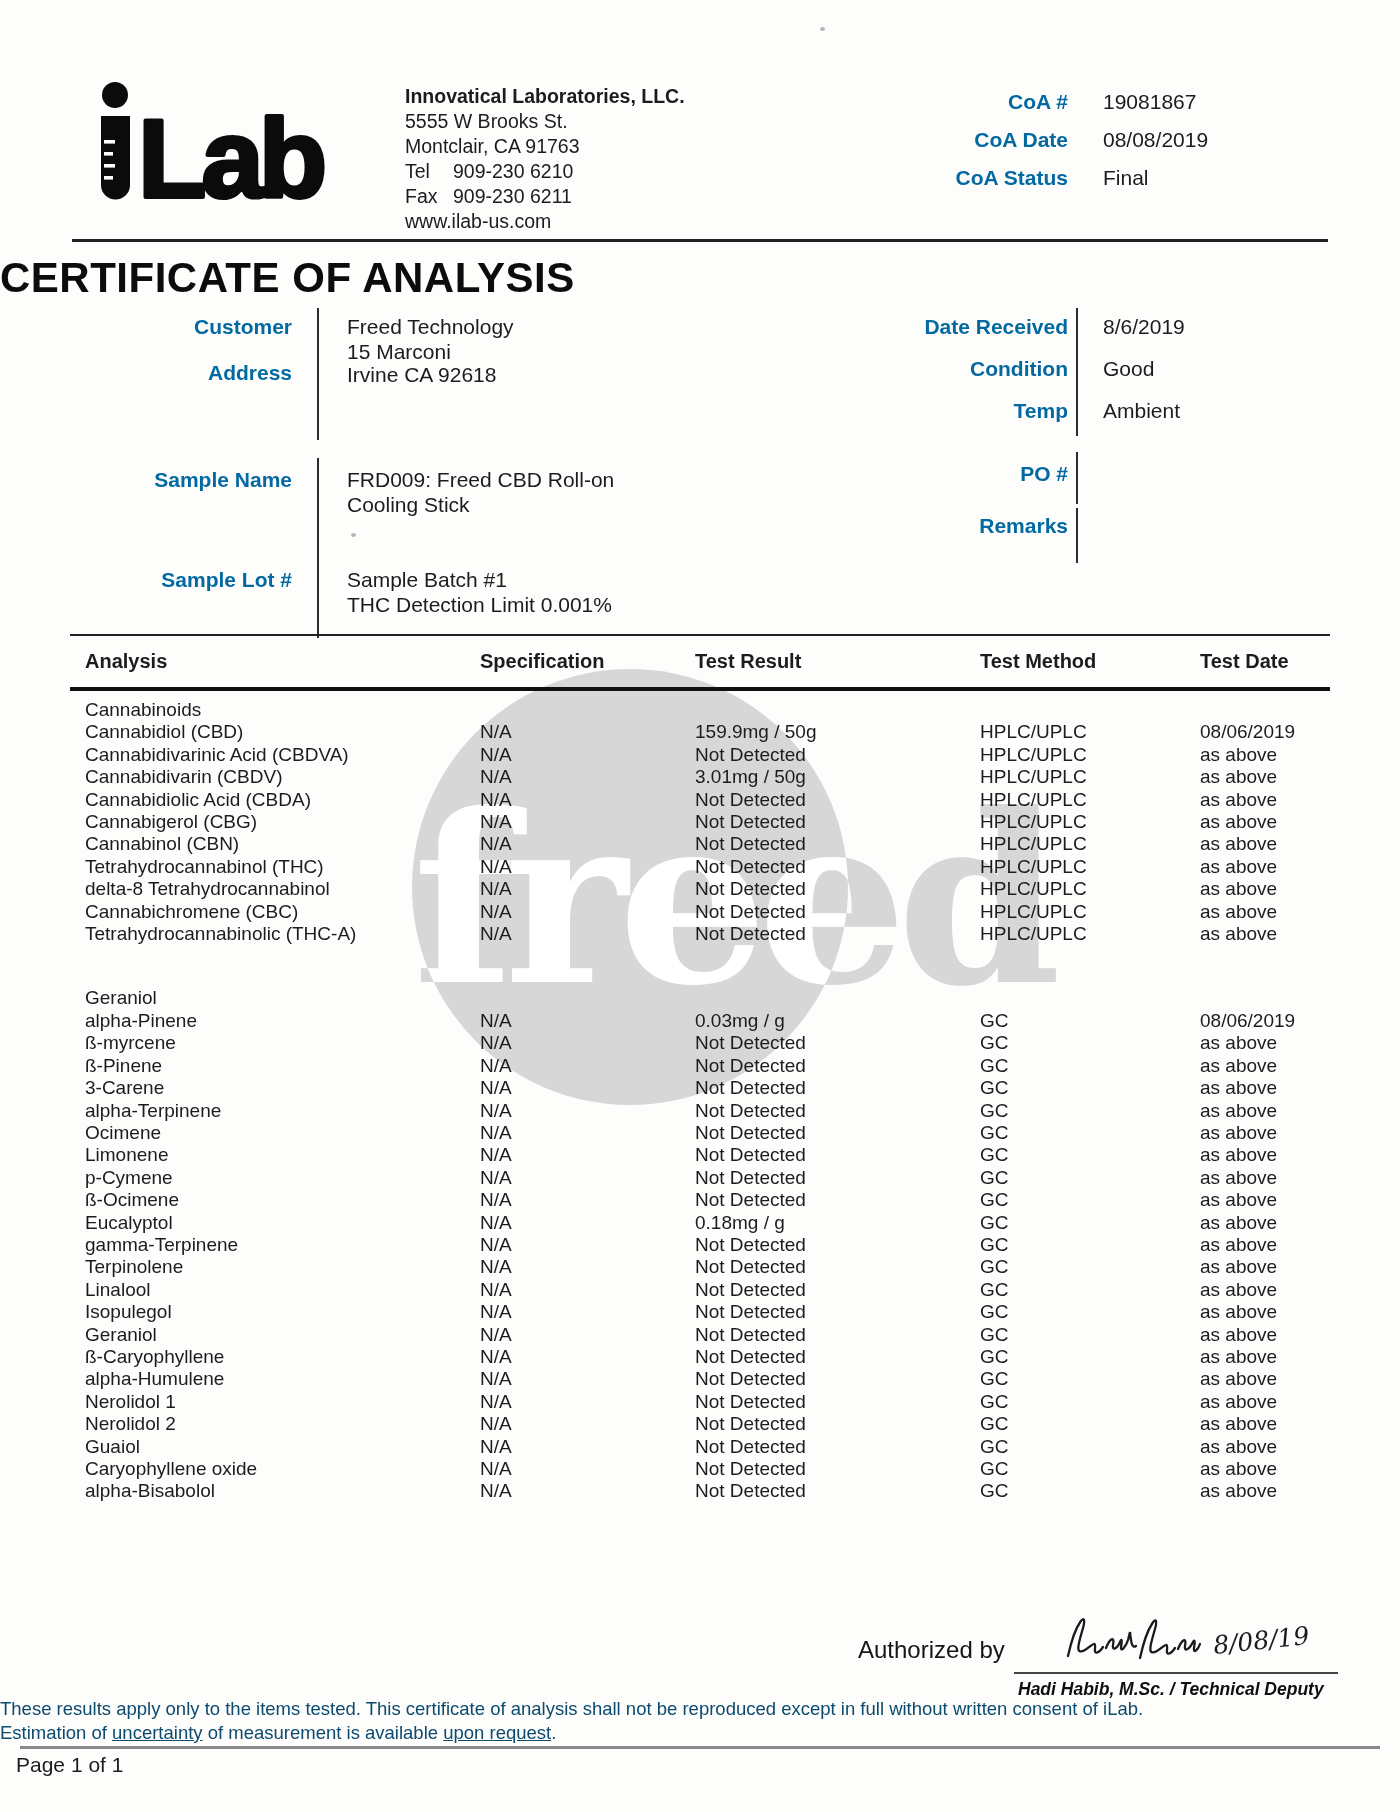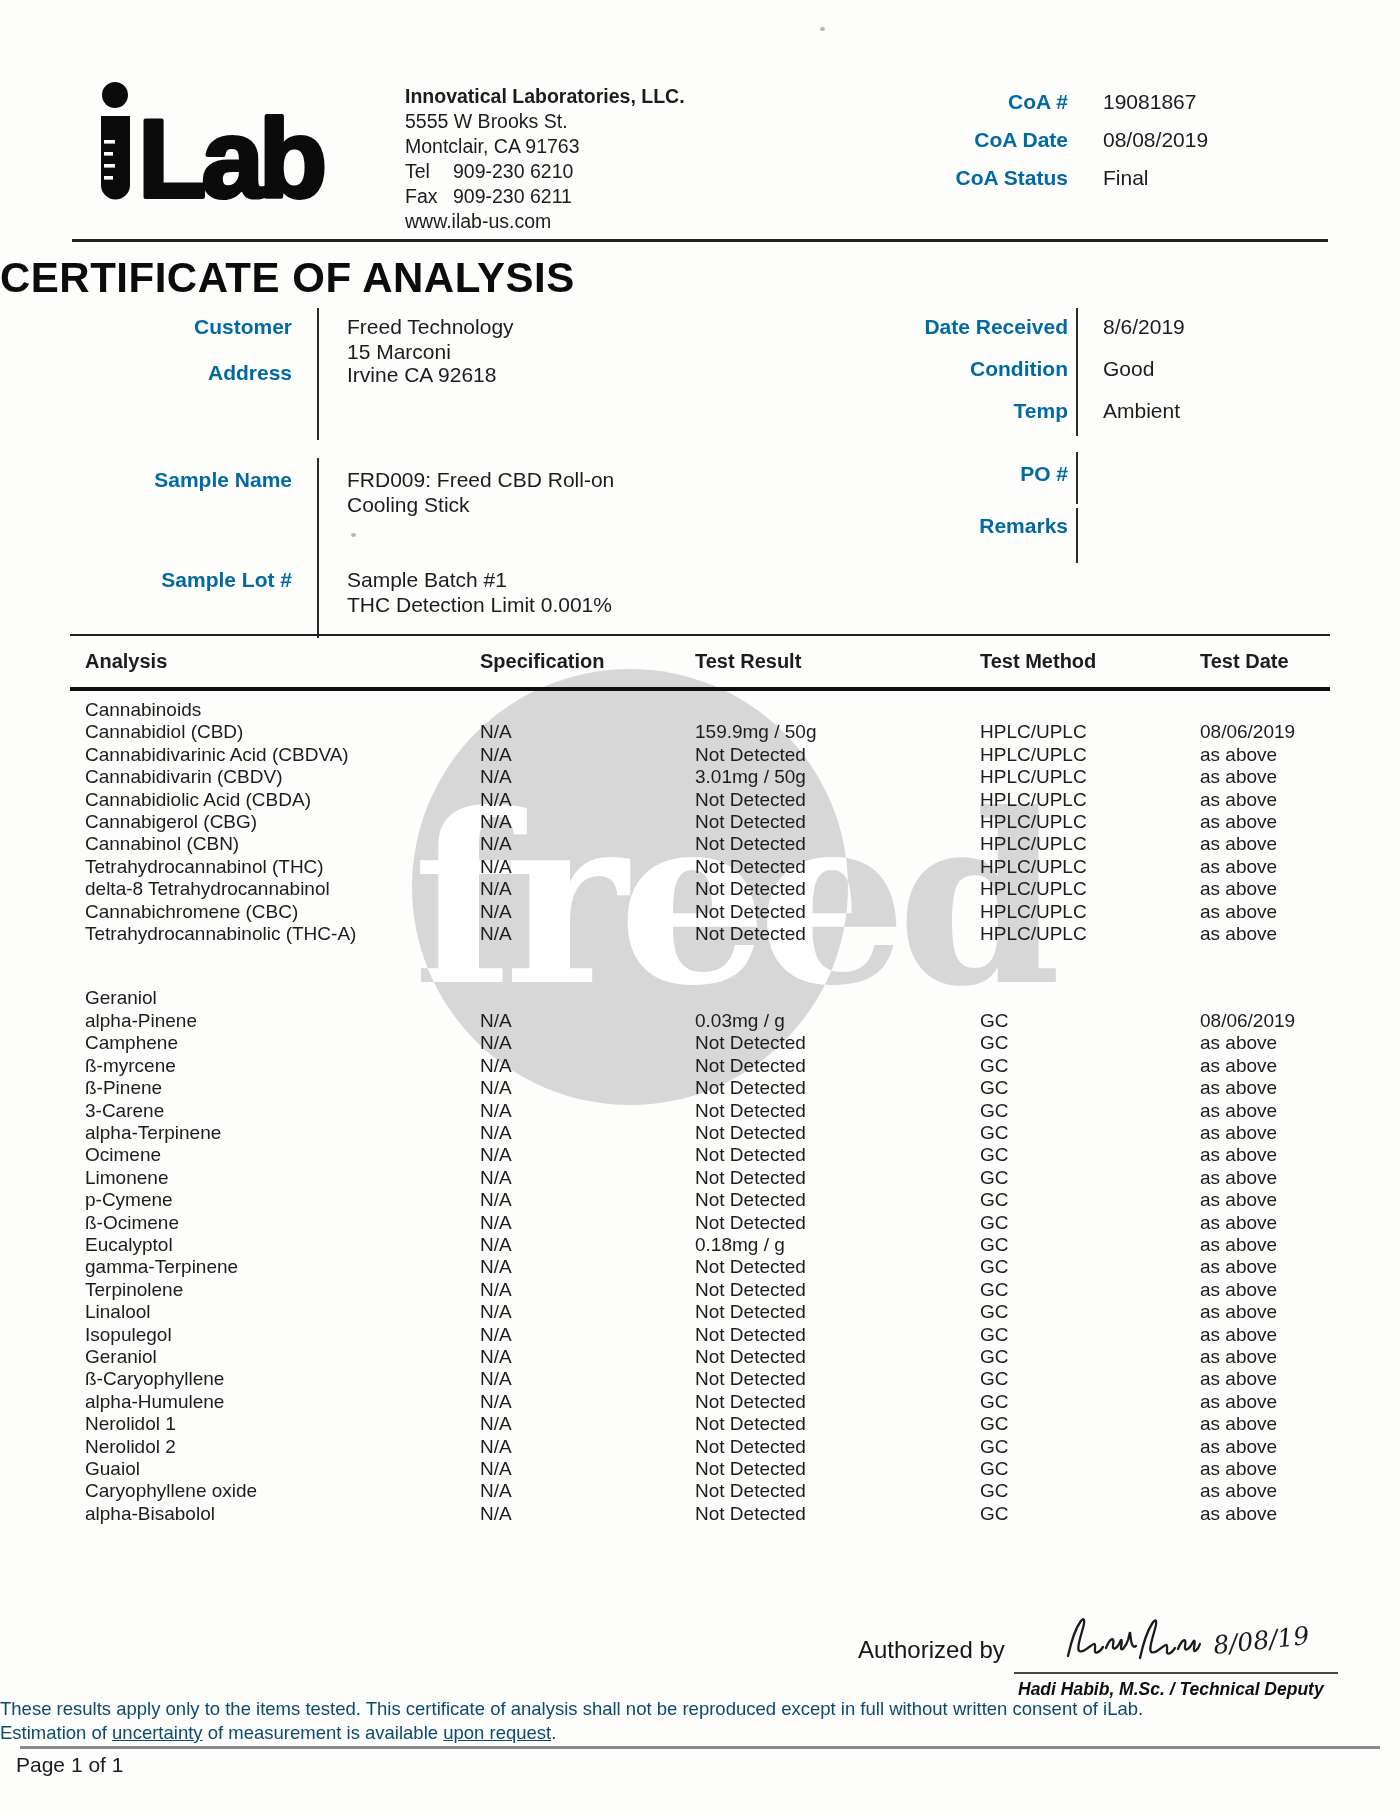--- a/index.html
+++ b/index.html
@@ -139,21 +139,20 @@
       <div class="trow"><span class="c c0">Cannabidiolic Acid (CBDA)</span><span class="c c1">N/A</span><span class="c c2">Not Detected</span><span class="c c3">HPLC/UPLC</span><span class="c c4">as above</span></div>
       <div class="trow"><span class="c c0">Cannabigerol (CBG)</span><span class="c c1">N/A</span><span class="c c2">Not Detected</span><span class="c c3">HPLC/UPLC</span><span class="c c4">as above</span></div>
       <div class="trow"><span class="c c0">Cannabinol (CBN)</span><span class="c c1">N/A</span><span class="c c2">Not Detected</span><span class="c c3">HPLC/UPLC</span><span class="c c4">as above</span></div>
       <div class="trow"><span class="c c0">Tetrahydrocannabinol (THC)</span><span class="c c1">N/A</span><span class="c c2">Not Detected</span><span class="c c3">HPLC/UPLC</span><span class="c c4">as above</span></div>
       <div class="trow"><span class="c c0">delta-8 Tetrahydrocannabinol</span><span class="c c1">N/A</span><span class="c c2">Not Detected</span><span class="c c3">HPLC/UPLC</span><span class="c c4">as above</span></div>
       <div class="trow"><span class="c c0">Cannabichromene (CBC)</span><span class="c c1">N/A</span><span class="c c2">Not Detected</span><span class="c c3">HPLC/UPLC</span><span class="c c4">as above</span></div>
       <div class="trow"><span class="c c0">Tetrahydrocannabinolic (THC-A)</span><span class="c c1">N/A</span><span class="c c2">Not Detected</span><span class="c c3">HPLC/UPLC</span><span class="c c4">as above</span></div>
       <div class="section-gap"></div>
       <div class="trow section-name">Geraniol</div>
       <div class="trow"><span class="c c0">alpha-Pinene</span><span class="c c1">N/A</span><span class="c c2">0.03mg / g</span><span class="c c3">GC</span><span class="c c4">08/06/2019</span></div>
-      <div class="trow"><span class="c c0">Camphene</span><span class="c c1">N/A</span><span class="c c2">Not Detected</span><span class="c c3">GC</span><span class="c c4">as above</span></div>
       <div class="trow"><span class="c c0">ß-myrcene</span><span class="c c1">N/A</span><span class="c c2">Not Detected</span><span class="c c3">GC</span><span class="c c4">as above</span></div>
       <div class="trow"><span class="c c0">ß-Pinene</span><span class="c c1">N/A</span><span class="c c2">Not Detected</span><span class="c c3">GC</span><span class="c c4">as above</span></div>
       <div class="trow"><span class="c c0">3-Carene</span><span class="c c1">N/A</span><span class="c c2">Not Detected</span><span class="c c3">GC</span><span class="c c4">as above</span></div>
       <div class="trow"><span class="c c0">alpha-Terpinene</span><span class="c c1">N/A</span><span class="c c2">Not Detected</span><span class="c c3">GC</span><span class="c c4">as above</span></div>
       <div class="trow"><span class="c c0">Ocimene</span><span class="c c1">N/A</span><span class="c c2">Not Detected</span><span class="c c3">GC</span><span class="c c4">as above</span></div>
       <div class="trow"><span class="c c0">Limonene</span><span class="c c1">N/A</span><span class="c c2">Not Detected</span><span class="c c3">GC</span><span class="c c4">as above</span></div>
       <div class="trow"><span class="c c0">p-Cymene</span><span class="c c1">N/A</span><span class="c c2">Not Detected</span><span class="c c3">GC</span><span class="c c4">as above</span></div>
       <div class="trow"><span class="c c0">ß-Ocimene</span><span class="c c1">N/A</span><span class="c c2">Not Detected</span><span class="c c3">GC</span><span class="c c4">as above</span></div>
       <div class="trow"><span class="c c0">Eucalyptol</span><span class="c c1">N/A</span><span class="c c2">0.18mg / g</span><span class="c c3">GC</span><span class="c c4">as above</span></div>
       <div class="trow"><span class="c c0">gamma-Terpinene</span><span class="c c1">N/A</span><span class="c c2">Not Detected</span><span class="c c3">GC</span><span class="c c4">as above</span></div>

